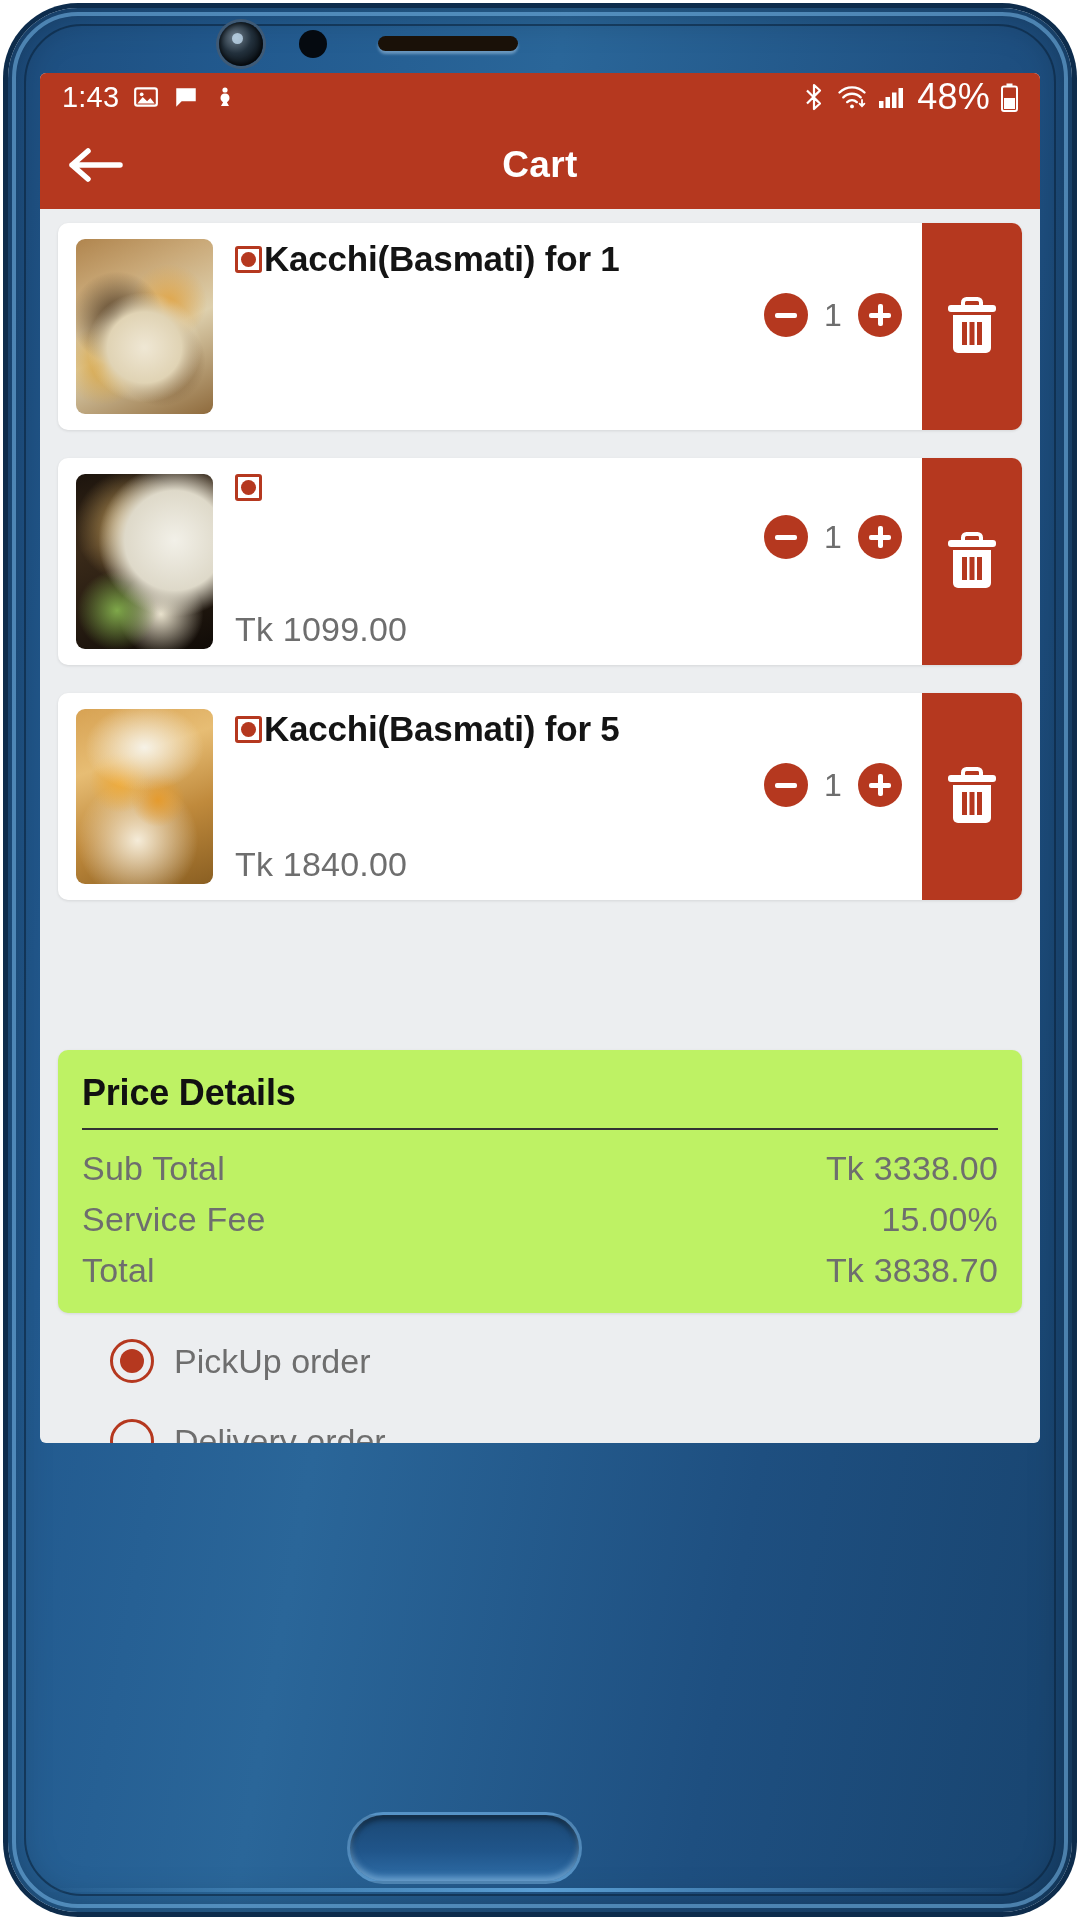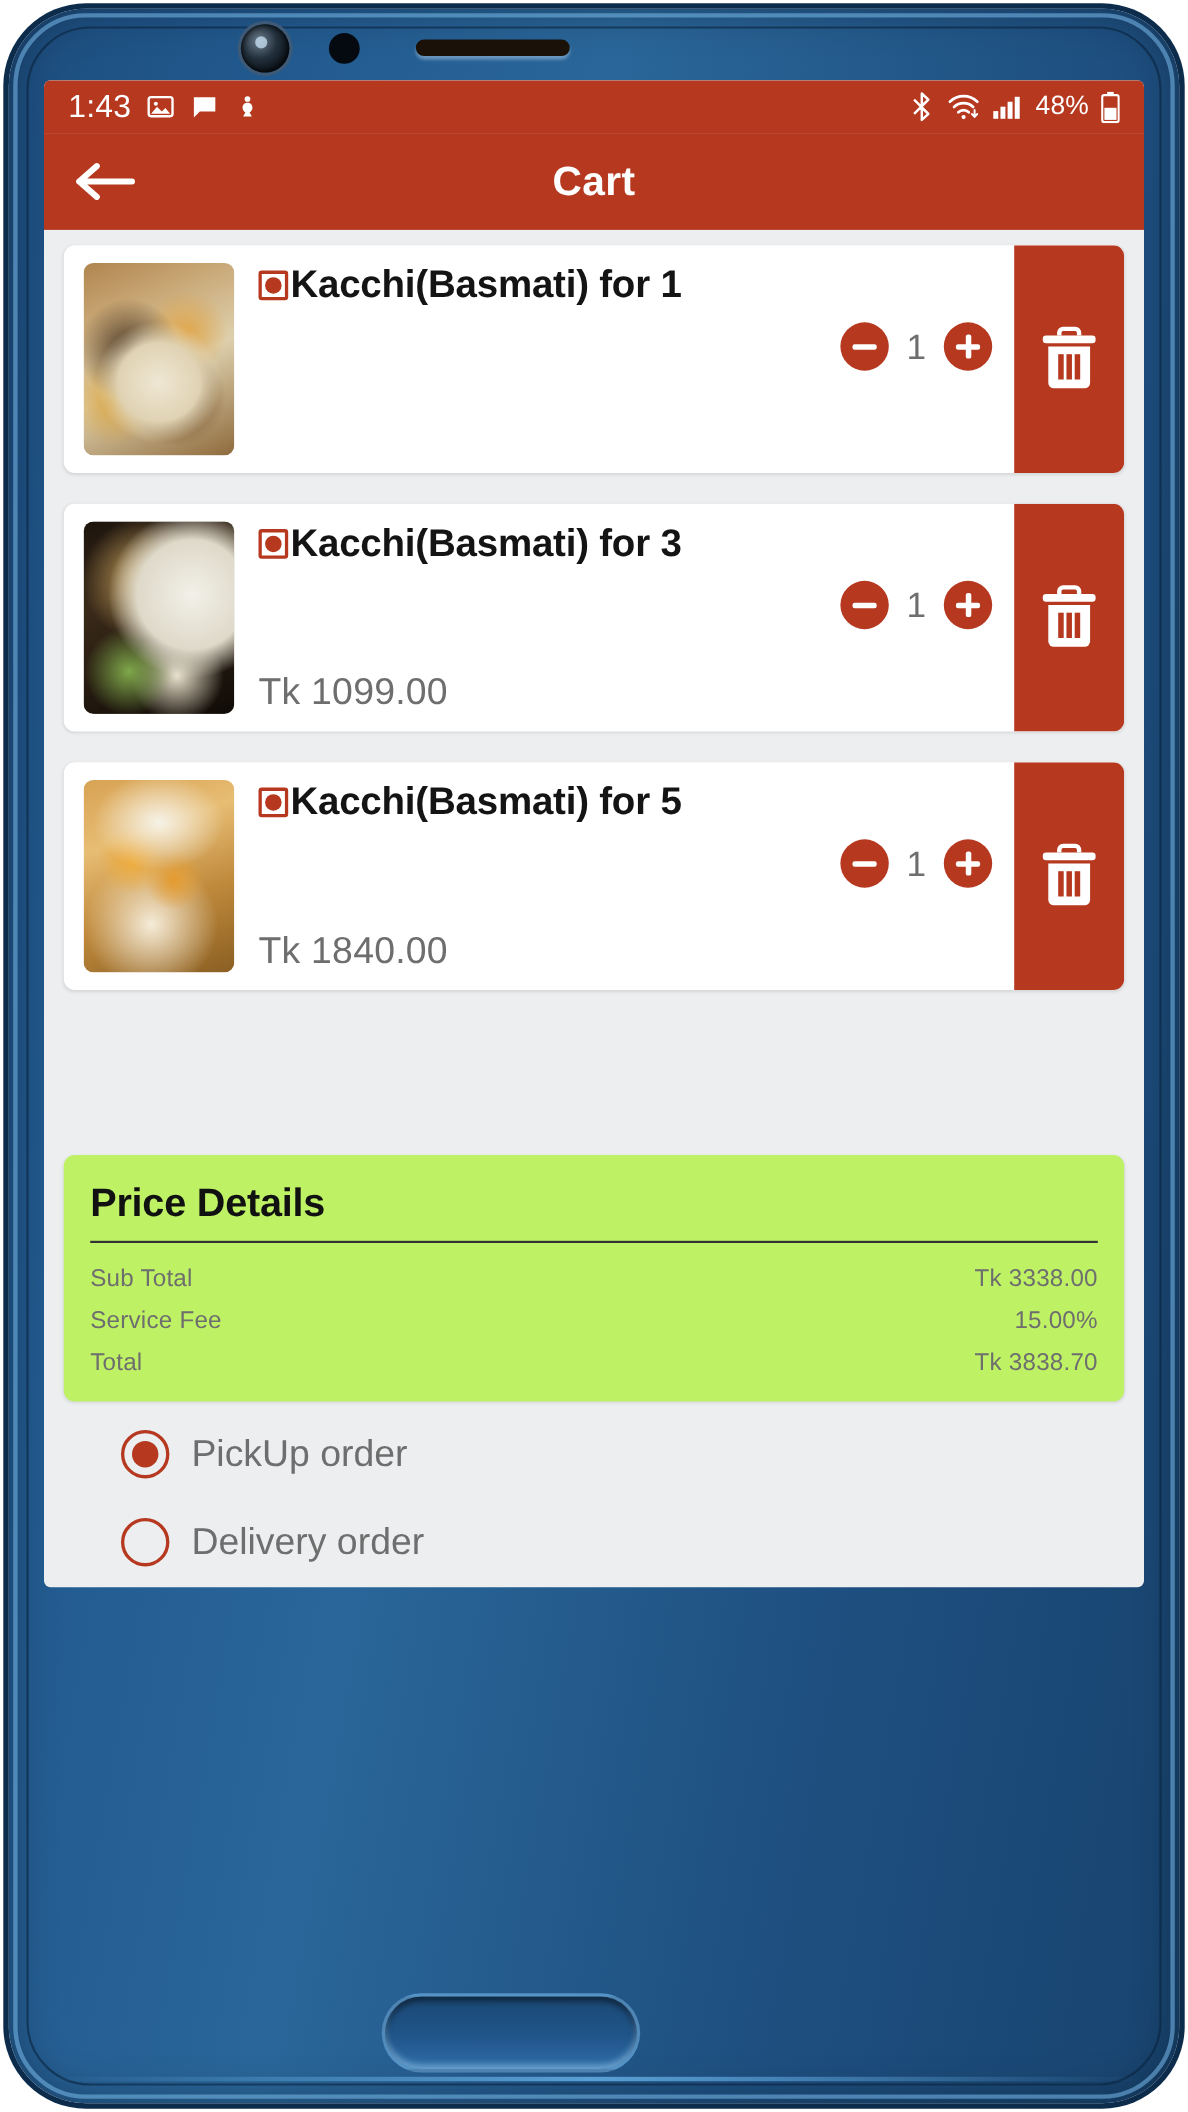--- a/index.html
+++ b/index.html
@@ -79,21 +79,21 @@
 
   
   .statusbar {
     position:relative; height:48px; background:#b5381f;
     display:flex; align-items:center; padding:0 22px;
     color:#ffffff;
   }
   .sb-left { display:flex; align-items:center; gap:14px; }
   .sb-time { font-size:29px; font-weight:400; letter-spacing:.2px; }
   .sb-right { margin-left:auto; display:flex; align-items:center; gap:11px; }
-  .sb-pct { font-size:24px; letter-spacing:.2px; }
+  .sb-pct { font-size:36px; letter-spacing:.2px; }
 
   .ic { display:inline-block; }
   .ic svg { display:block; }
 
   
   .appbar {
     position:relative; height:88px; background:#b5381f;
     display:flex; align-items:center; padding:0 26px;
   }
   .appbar-title {
@@ -166,21 +166,21 @@
     margin:150px 18px 0 18px; background:#bef264;
     border-radius:10px; padding:22px 24px 14px 24px;
     box-shadow:0 1px 3px rgba(0,0,0,.10);
   }
   .price-title {
     font-size:36px; font-weight:bold; color:#111; letter-spacing:-.2px;
   }
   .price-div { height:2px; background:#333; margin:14px 0 16px 0; }
   .price-row {
     display:flex; justify-content:space-between; align-items:baseline;
-    font-size:22px; color:#6e6e6e; padding:3px 0 9px 0; letter-spacing:.2px;
+    font-size:34px; color:#6e6e6e; padding:3px 0 9px 0; letter-spacing:.2px;
   }
 
   
   .order-opts { padding:26px 22px 0 22px;margin-left:48px; }
   .opt-row {
     display:flex; align-items:center; gap:20px; margin-bottom:36px; cursor:pointer;
   }
   .radio {
     width:44px; height:44px; border-radius:50%;
     border:3px solid #b5381f; flex:none;
@@ -312,21 +312,20 @@
                radial-gradient(circle at 72% 38%, #f2f0e8 0%, #ded9c9 34%, rgba(222,217,201,0) 52%),
                radial-gradient(circle at 40% 30%, #c9a35e 0%, rgba(201,163,94,0) 38%),
                radial-gradient(circle at 30% 78%, #7fa84a 0%, rgba(127,168,74,0) 24%),
                radial-gradient(circle at 62% 80%, #e9e2cd 0%, rgba(233,226,205,0) 26%),
                linear-gradient(160deg,#1c140d 0%,#3a2a19 35%,#241a10 70%,#100b07 100%);"></div>
         <div class="item-body">
           <div class="item-title-row">
             <span class="veg-mark">
                 <i></i>
               </span>
-            <span class="item-title">Kacchi(Basmati) for 3</span>
           </div>
           <div class="qty-row">
             <span class="qty-btn">
                 <span class="bar"></span>
               </span>
             <span class="qty-val">1</span>
             <span class="qty-btn">
                 <span class="plus"></span>
               </span>
           </div>

